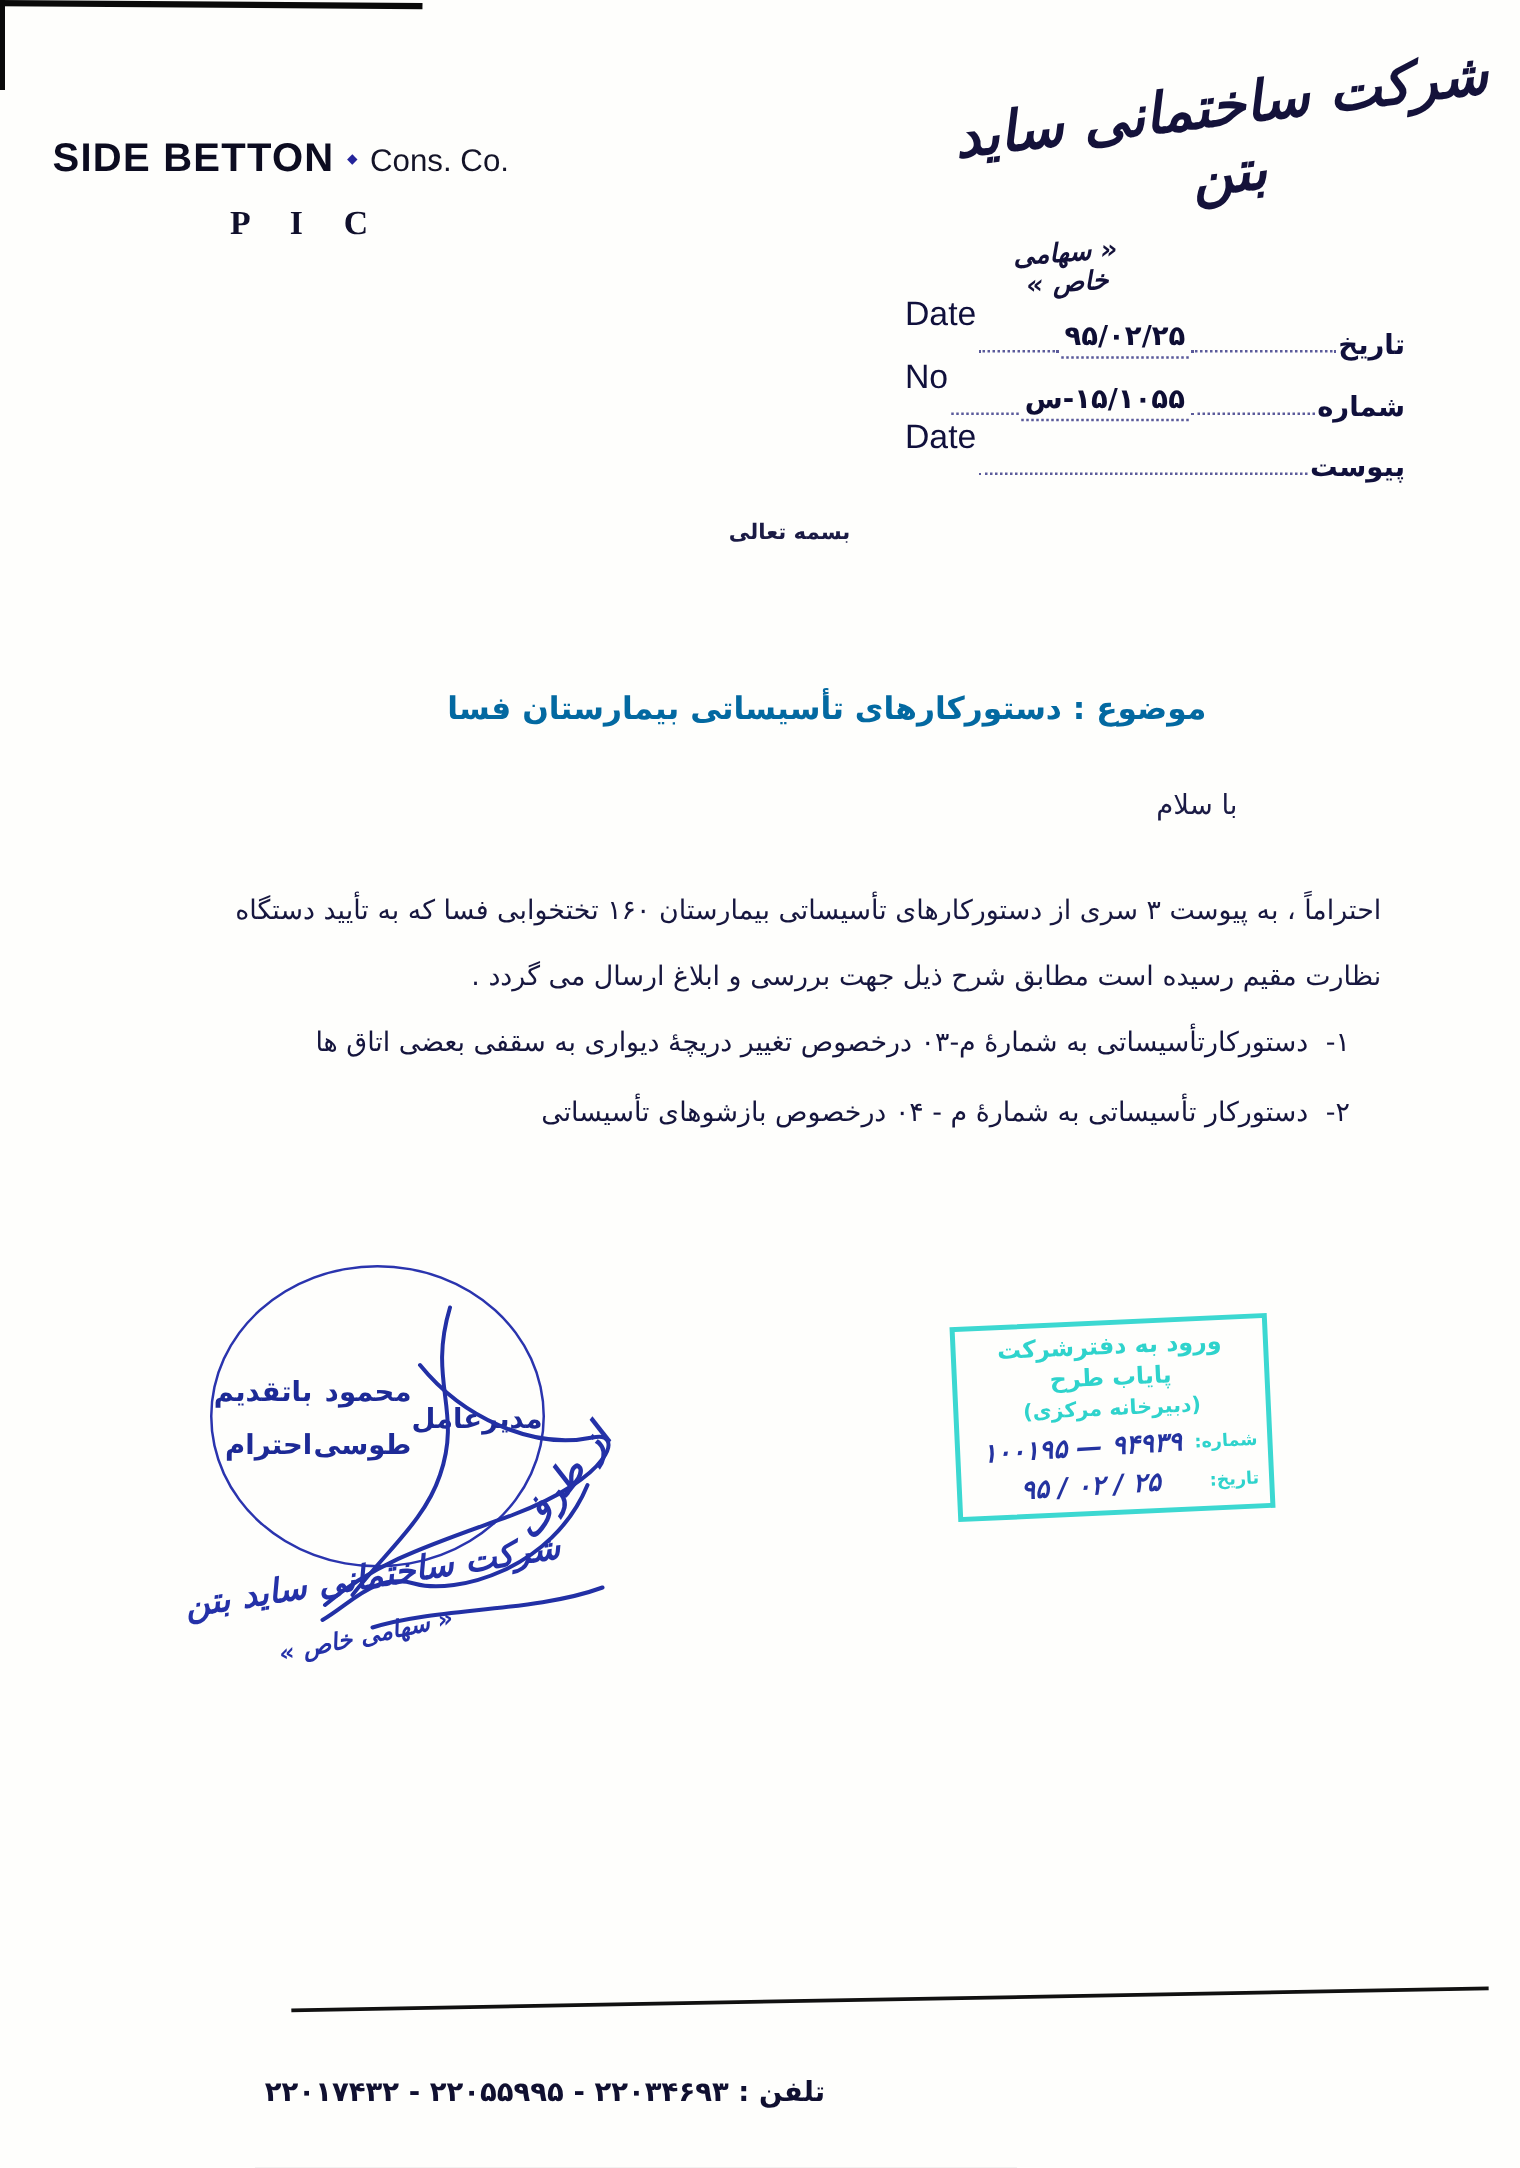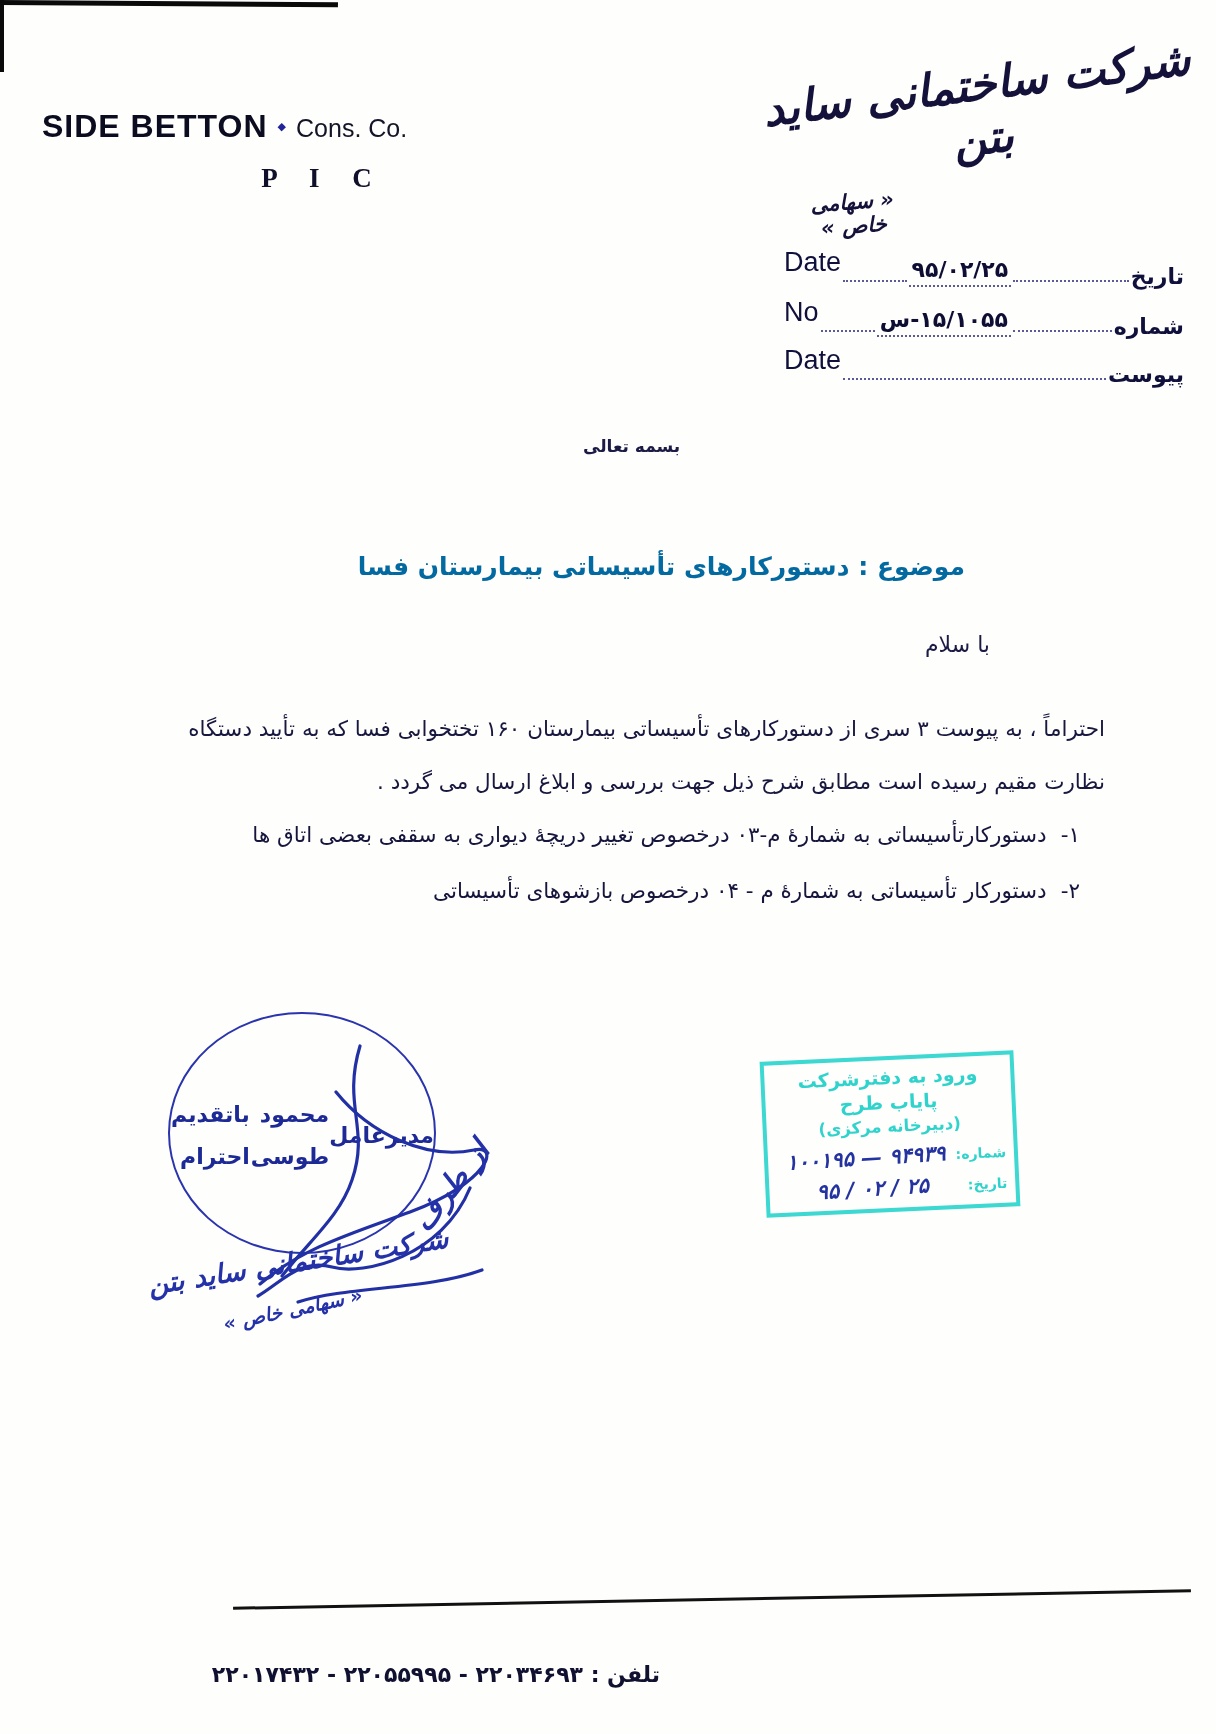--- a/index.html
+++ b/index.html
@@ -6,42 +6,42 @@
   .page{
     position:relative;width:1216px;height:1734px;margin:0 auto;
     background:#fefefc;overflow:hidden;
     font-family:"DejaVu Sans",sans-serif;color:#1b1b45;
   }
   .abs{position:absolute;}
   
   .edge-top{left:0;top:0;width:338px;height:5px;background:#0a0a0a;transform:rotate(.4deg);transform-origin:left top;}
   .edge-left{left:0;top:0;width:4px;height:72px;background:#0a0a0a;}
   
-  .latin-logo{left:42px;top:108px;width:420px;text-align:center;}
+  .latin-logo{left:42px;top:108px;width:420px;}
   .latin-line{display:flex;align-items:baseline;gap:10px;font-family:"Liberation Sans",sans-serif;}
   .latin-name{font-size:32px;font-weight:bold;letter-spacing:1px;color:#0c0c20;}
   .latin-arrow{font-size:11px;color:#24249a;align-self:center;}
   .latin-suffix{font-size:25px;color:#141428;}
   .latin-sub{margin-top:18px;margin-left:142px;font-family:"Liberation Serif",serif;font-size:27px;font-weight:bold;letter-spacing:13px;color:#10102c;}
   
   .callig{left:758px;top:58px;width:444px;text-align:center;transform:rotate(-7deg);
     font-size:45px;font-weight:bold;font-style:italic;color:#14123a;line-height:1.2;direction:rtl;}
   .co-type{left:788px;top:190px;width:130px;text-align:center;transform:rotate(-4deg);
     font-size:21px;font-weight:bold;font-style:italic;color:#14123a;direction:rtl;}
   
-  .frow{left:784px;width:400px;display:flex;align-items:center;}
+  .frow{left:724px;width:400px;display:flex;align-items:flex-start;}
   .frow .en{font-family:"Liberation Sans",sans-serif;font-size:27px;color:#10103c;}
   .frow .fa{font-size:22px;font-weight:bold;color:#10103c;margin-top:28px;}
   .dots{flex:1;align-self:flex-end;margin:0 2px 7px 2px;border-bottom:2px dotted #5a5a9a;height:2px;}
   .dots.sm{flex:.55;}
   .fvalue{font-size:22px;font-weight:bold;color:#0e0e34;align-self:flex-end;margin-bottom:2px;
     border-bottom:2px dotted #5a5a9a;padding:0 3px 3px 3px;direction:rtl;white-space:nowrap;}
   .fvalue.ltr{direction:ltr;}
   
-  .basmala{left:583px;top:436px;font-size:17px;font-weight:bold;direction:rtl;}
+  .basmala{left:583px;top:416px;font-size:17px;font-weight:bold;direction:rtl;}
   .recipient{right:251px;top:504px;font-size:27px;font-weight:bold;color:#0d0d32;direction:rtl;white-space:nowrap;}
   .subject{right:251px;top:552px;font-size:25px;font-weight:bold;color:#0369a1;direction:rtl;white-space:nowrap;}
   .salam{right:226px;top:632px;font-size:22px;direction:rtl;}
   .bodytxt{right:111px;left:168px;top:702px;direction:rtl;font-size:21.5px;line-height:53px;text-align:justify;color:#17173f;}
   .bodytxt .l2{text-align:right;}
   .item{right:136px;direction:rtl;font-size:21.5px;color:#15153d;white-space:nowrap;}
   .item .inum{margin-left:14px;}
   .i1{top:822px;} .i2{top:878px;} .i3{top:933px;}
   
   .sig-circle{left:168px;top:1012px;width:268px;height:242px;border:2.5px solid #2a34ae;border-radius:50%;

